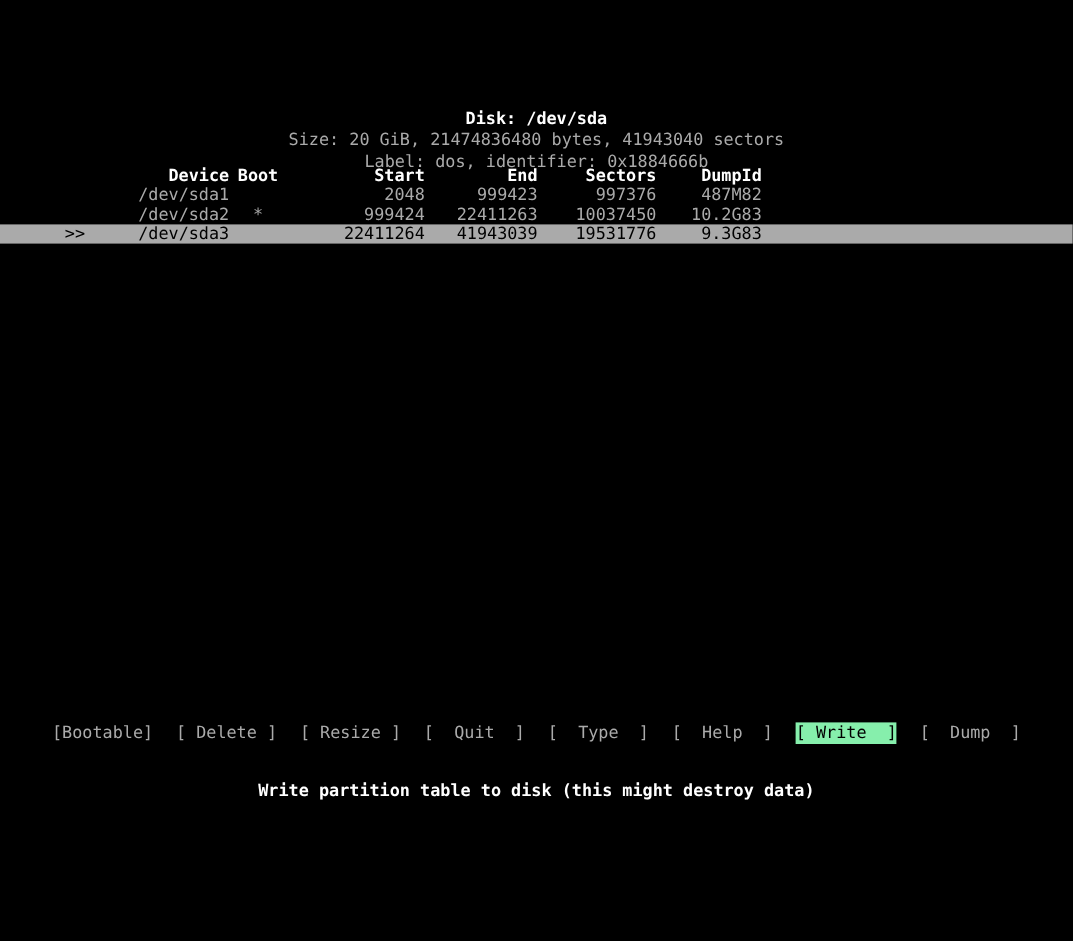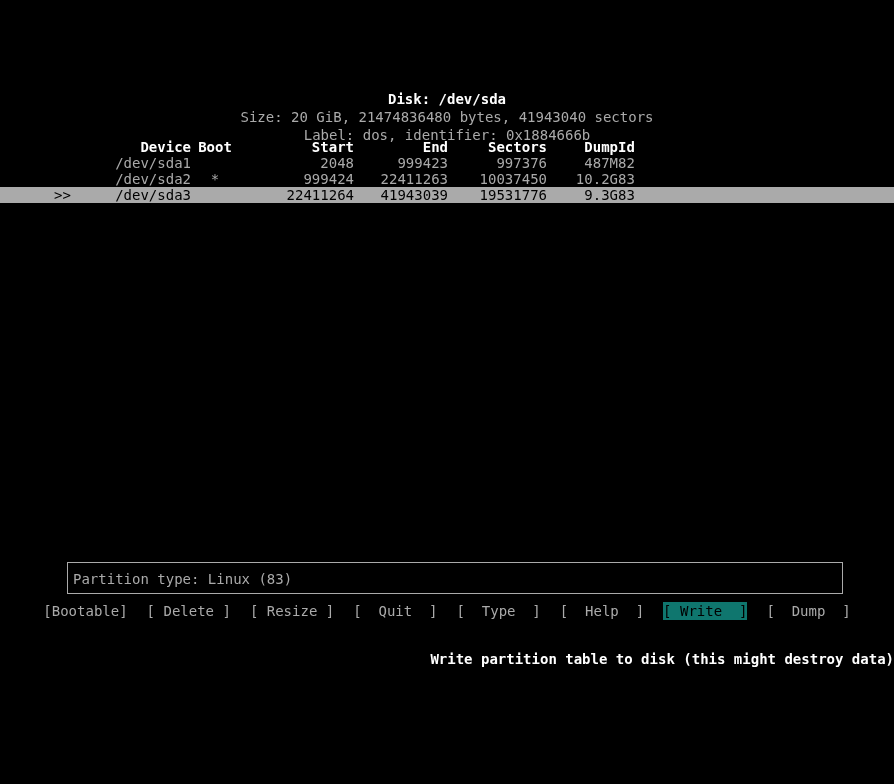--- a/index.html
+++ b/index.html
@@ -112,35 +112,35 @@
     text-align: center;
     line-height: 18px;
   }
   .btn {
     display: inline-block;
     color: #aaaaaa;
     line-height: 18px;
     padding: 0;
   }
   .btn.active {
-    background: #0f766e;
+    background: #86efac;
     color: #000000;
   }
   .btn-gap {
     display: inline-block;
     width: 19px;
   }
 
   
   .hint {
     position: absolute;
     top: 650px;
     left: 0;
     width: 894px;
-    text-align: right;
+    text-align: center;
     color: #ffffff;
     font-weight: bold;
     line-height: 18px;
   }
 </style>
 </head>
 <body>
 
 <div class="screen">
 
@@ -194,23 +194,20 @@
       <span class="cell c-start">22411264</span>
       <span class="cell c-end">41943039</span>
       <span class="cell c-sectors">19531776</span>
       <span class="cell c-size">9.3G</span>
       <span class="cell c-id">83</span>
       <span class="cell c-type">Linux</span>
     </div>
 
   </div>
 
-  <div class="infobox">
-    <span class="mono info-text">Partition type: Linux (83)</span>
-  </div>
 
   <div class="menubar">
     <span class="btn mono">[Bootable]</span><span class="btn-gap"></span><span class="btn mono">[ Delete ]</span><span class="btn-gap"></span><span class="btn mono">[ Resize ]</span><span class="btn-gap"></span><span class="btn mono">[  Quit  ]</span><span class="btn-gap"></span><span class="btn mono">[  Type  ]</span><span class="btn-gap"></span><span class="btn mono">[  Help  ]</span><span class="btn-gap"></span><span class="btn active mono">[ Write  ]</span><span class="btn-gap"></span><span class="btn mono">[  Dump  ]</span>
   </div>
 
   <div class="mono hint">Write partition table to disk (this might destroy data)</div>
 
 </div>
 
 </body></html>

